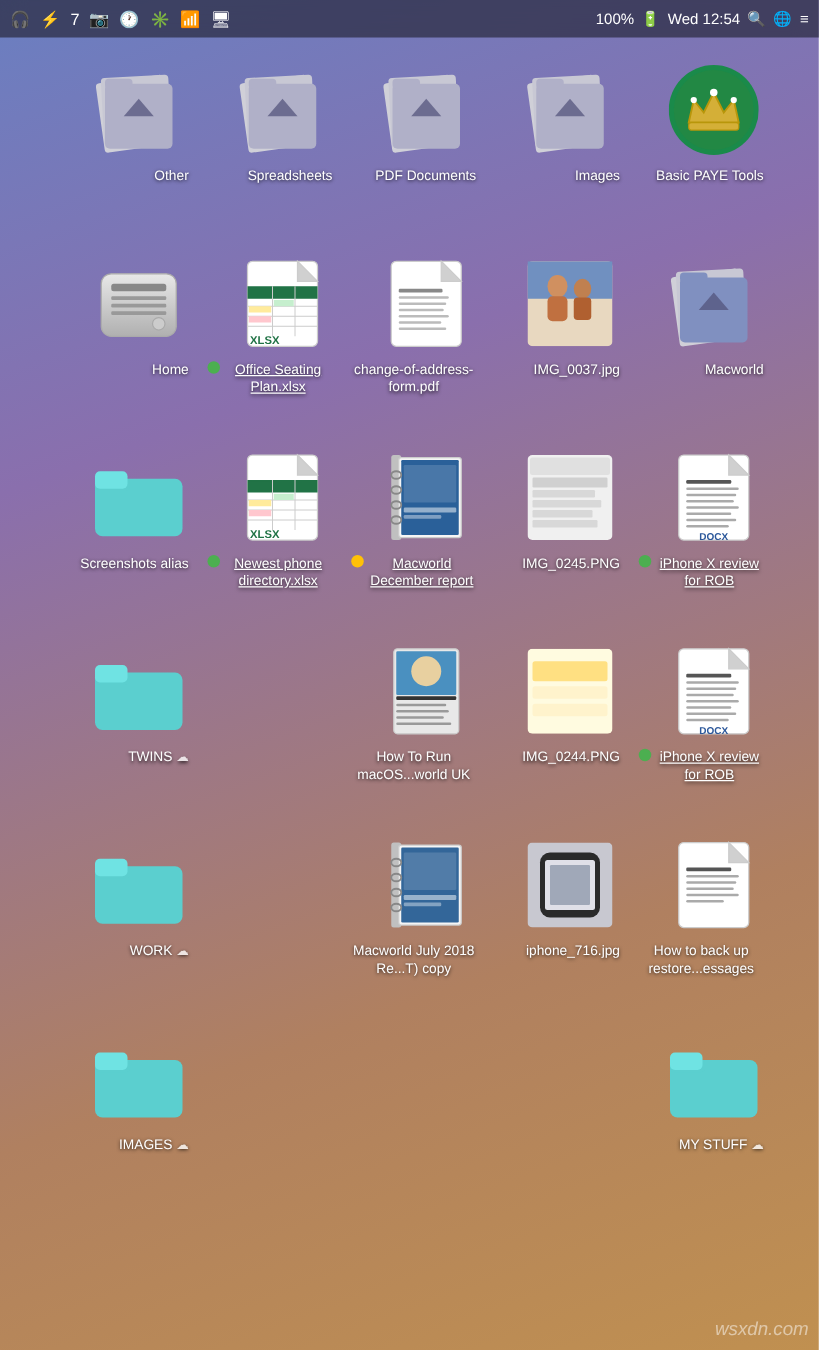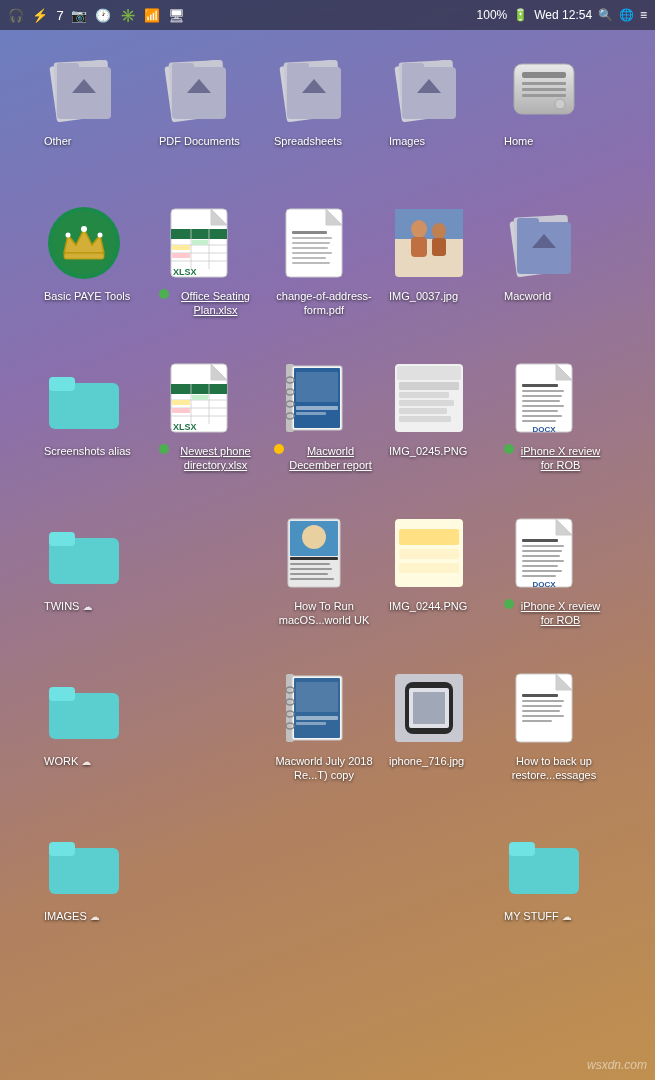--- a/index.html
+++ b/index.html
@@ -50,21 +50,21 @@
       grid-template-columns: repeat(5, 115px);
       grid-auto-rows: 155px;
       gap: 0;
       align-content: start;
       justify-content: center;
     }
 
     .icon-item {
       display: flex;
       flex-direction: column;
-      align-items: flex-start;
+      align-items: flex-end;
       padding: 8px 4px;
       cursor: pointer;
       border-radius: 8px;
       width: 115px;
     }
 
     .icon-img {
       width: 80px;
       height: 80px;
       display: flex;
@@ -100,21 +100,21 @@
       align-items: flex-start;
       justify-content: center;
       text-decoration: underline;
     }
 
     
     .watermark {
       position: absolute;
       bottom: 8px;
       right: 8px;
-      font-size: 12px;
+      font-size: 15px;
       color: rgba(255,255,255,0.5);
       font-style: italic;
     }
   </style>
 </head>
 <body>
 
 <div class="menubar">
   <div class="menubar-left">
     <span class="menubar-icon">🎧</span>
@@ -160,53 +160,68 @@
     <rect x="8" y="14" width="54" height="56" rx="3" fill="#d0d0d8" transform="rotate(-8,35,42)"></rect>
     <rect x="10" y="12" width="54" height="56" rx="3" fill="#c8c8d4" transform="rotate(-3,39,40)"></rect>
 
     <rect x="12" y="18" width="54" height="52" rx="4" fill="#b0b0c8"></rect>
 
     <rect x="12" y="14" width="22" height="8" rx="3" fill="#b0b0c8"></rect>
 
     <polygon points="39,30 51,44 27,44" fill="rgba(80,80,120,0.7)"></polygon>
   </svg>
       </div>
-      <div class="icon-label">PDF Documents</div>
+      <div class="icon-label">Spreadsheets</div>
     </div>
     <div class="icon-item">
       <div class="icon-img">
         <svg width="78" height="78" viewBox="0 0 78 78" xmlns="http://www.w3.org/2000/svg">
 
     <rect x="8" y="14" width="54" height="56" rx="3" fill="#d0d0d8" transform="rotate(-8,35,42)"></rect>
     <rect x="10" y="12" width="54" height="56" rx="3" fill="#c8c8d4" transform="rotate(-3,39,40)"></rect>
 
     <rect x="12" y="18" width="54" height="52" rx="4" fill="#b0b0c8"></rect>
 
     <rect x="12" y="14" width="22" height="8" rx="3" fill="#b0b0c8"></rect>
 
     <polygon points="39,30 51,44 27,44" fill="rgba(80,80,120,0.7)"></polygon>
   </svg>
       </div>
-      <div class="icon-label">Spreadsheets</div>
+      <div class="icon-label">PDF Documents</div>
     </div>
     <div class="icon-item">
       <div class="icon-img">
         <svg width="78" height="78" viewBox="0 0 78 78" xmlns="http://www.w3.org/2000/svg">
 
     <rect x="8" y="14" width="54" height="56" rx="3" fill="#d0d0d8" transform="rotate(-8,35,42)"></rect>
     <rect x="10" y="12" width="54" height="56" rx="3" fill="#c8c8d4" transform="rotate(-3,39,40)"></rect>
 
     <rect x="12" y="18" width="54" height="52" rx="4" fill="#b0b0c8"></rect>
 
     <rect x="12" y="14" width="22" height="8" rx="3" fill="#b0b0c8"></rect>
 
     <polygon points="39,30 51,44 27,44" fill="rgba(80,80,120,0.7)"></polygon>
   </svg>
       </div>
       <div class="icon-label">Images</div>
+    </div>
+    <div class="icon-item">
+      <div class="icon-img">
+        <svg width="72" height="72" viewBox="0 0 72 72" xmlns="http://www.w3.org/2000/svg">
+    <circle cx="36" cy="36" r="36" fill="#1a8a4a"></circle>
+    <circle cx="36" cy="36" r="32" fill="#228844"></circle>
+
+    <path d="M16 46 L20 28 L28 38 L36 22 L44 38 L52 28 L56 46 Z" fill="#d4af37" stroke="#b8960a" stroke-width="1.5"></path>
+    <rect x="16" y="46" width="40" height="6" rx="2" fill="#d4af37" stroke="#b8960a" stroke-width="1"></rect>
+    <circle cx="36" cy="22" r="3" fill="#fff"></circle>
+    <circle cx="20" cy="28" r="2.5" fill="#fff"></circle>
+    <circle cx="52" cy="28" r="2.5" fill="#fff"></circle>
+  </svg>
+      </div>
+      <div class="icon-label">Basic PAYE Tools</div>
     </div>
     <div class="icon-item">
       <div class="icon-img">
         <svg width="72" height="72" viewBox="0 0 72 72" xmlns="http://www.w3.org/2000/svg">
     <rect x="6" y="12" width="60" height="50" rx="8" fill="#d0d0d0"></rect>
     <rect x="6" y="12" width="60" height="50" rx="8" fill="url(#hddgrad)" stroke="#aaa" stroke-width="1"></rect>
     <defs>
       <linearGradient id="hddgrad" x1="0" y1="0" x2="0" y2="1">
         <stop offset="0%" stop-color="#e8e8e8"></stop>
         <stop offset="100%" stop-color="#b0b0b0"></stop>
@@ -216,35 +231,20 @@
     <rect x="14" y="30" width="44" height="3" rx="1" fill="#999"></rect>
     <rect x="14" y="36" width="44" height="3" rx="1" fill="#999"></rect>
     <rect x="14" y="42" width="44" height="3" rx="1" fill="#999"></rect>
     <circle cx="52" cy="52" r="5" fill="#ccc" stroke="#aaa"></circle>
   </svg>
       </div>
       <div class="icon-label">Home</div>
     </div>
     <div class="icon-item">
       <div class="icon-img">
-        <svg width="72" height="72" viewBox="0 0 72 72" xmlns="http://www.w3.org/2000/svg">
-    <circle cx="36" cy="36" r="36" fill="#1a8a4a"></circle>
-    <circle cx="36" cy="36" r="32" fill="#228844"></circle>
-
-    <path d="M16 46 L20 28 L28 38 L36 22 L44 38 L52 28 L56 46 Z" fill="#d4af37" stroke="#b8960a" stroke-width="1.5"></path>
-    <rect x="16" y="46" width="40" height="6" rx="2" fill="#d4af37" stroke="#b8960a" stroke-width="1"></rect>
-    <circle cx="36" cy="22" r="3" fill="#fff"></circle>
-    <circle cx="20" cy="28" r="2.5" fill="#fff"></circle>
-    <circle cx="52" cy="28" r="2.5" fill="#fff"></circle>
-  </svg>
-      </div>
-      <div class="icon-label">Basic PAYE Tools</div>
-    </div>
-    <div class="icon-item">
-      <div class="icon-img">
         <svg width="60" height="72" viewBox="0 0 60 72" xmlns="http://www.w3.org/2000/svg">
     <rect x="2" y="2" width="56" height="68" rx="4" fill="white" stroke="#ccc"></rect>
 
     <polygon points="42,2 58,18 42,18" fill="#e8e8e8"></polygon>
     <polygon points="42,2 58,18 42,18" fill="#d0d0d0" stroke="#ccc"></polygon>
 
     <rect x="2" y="22" width="56" height="10" rx="0" fill="#217346"></rect>
 
     <line x1="2" y1="38" x2="58" y2="38" stroke="#ccc" stroke-width="0.8"></line>
     <line x1="2" y1="46" x2="58" y2="46" stroke="#ccc" stroke-width="0.8"></line>

